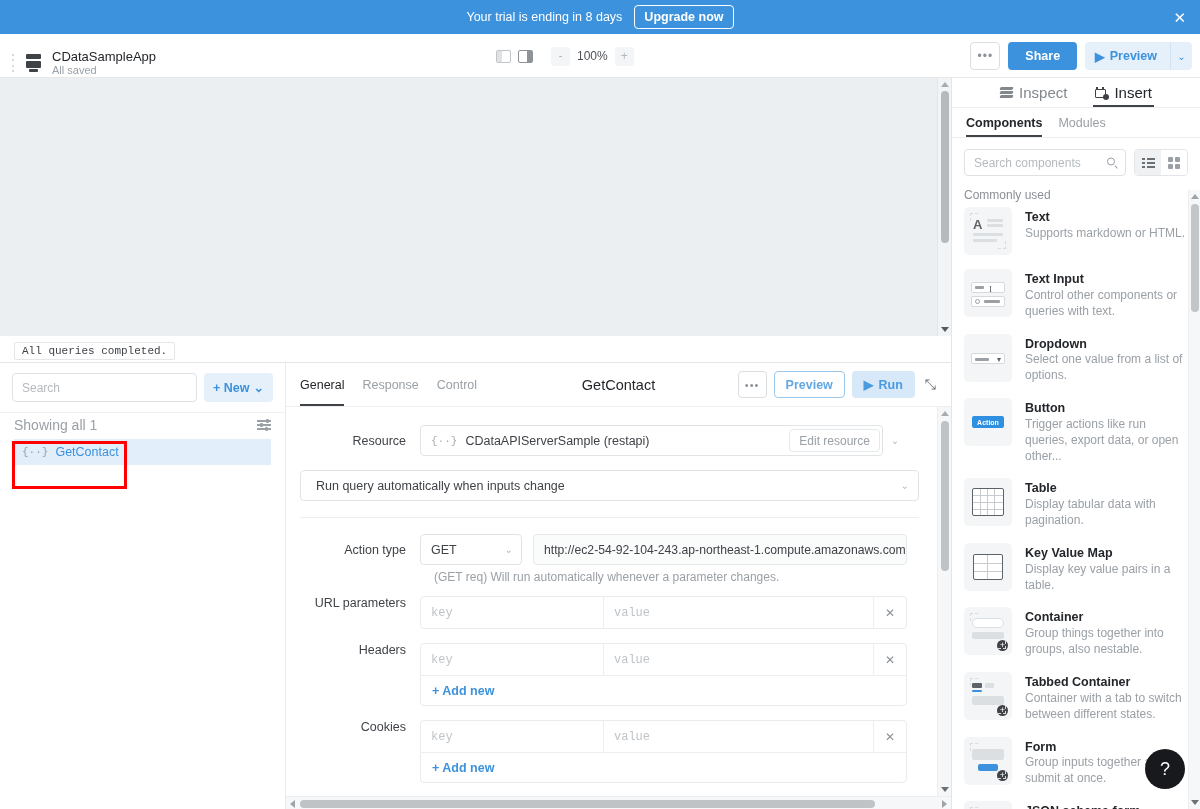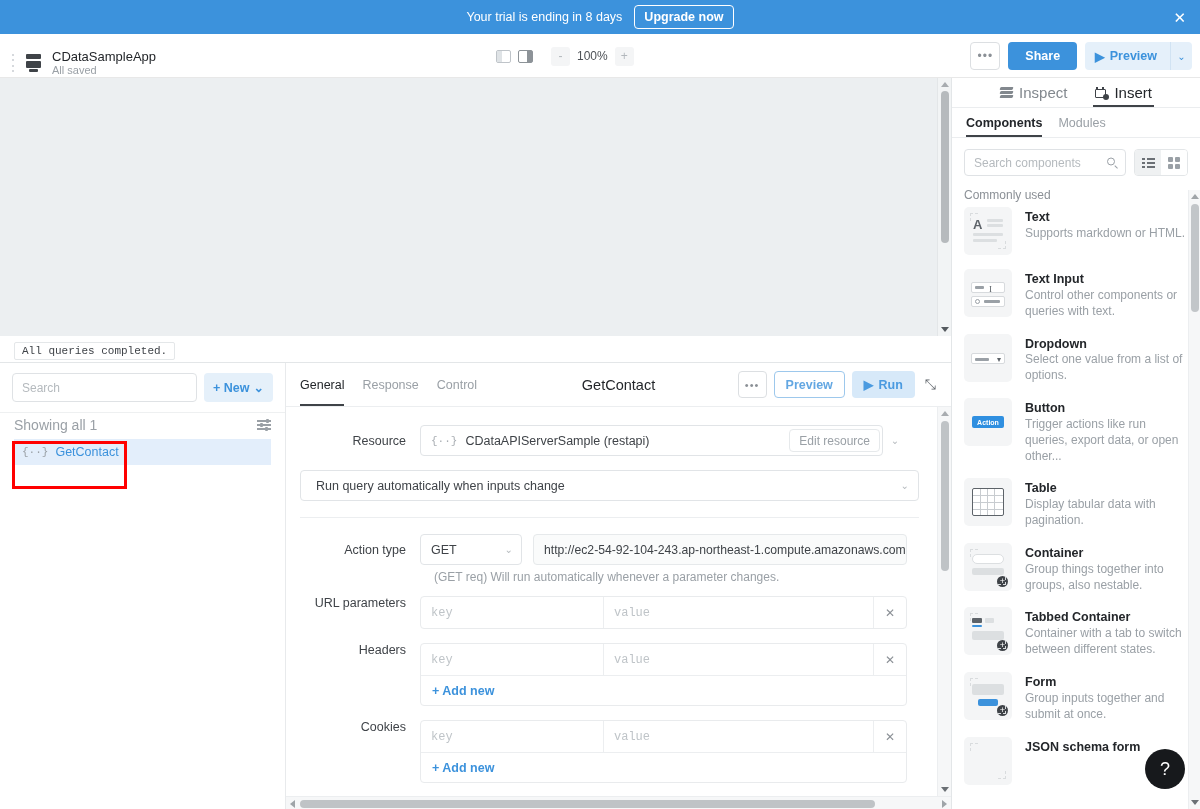--- a/index.html
+++ b/index.html
@@ -800,20 +800,33 @@
               <i style="top:0;left:14px;bottom:0;width:1px;"></i>
               <i style="top:0;left:21px;bottom:0;width:1px;"></i>
             </span>
           </div>
           <div class="comp-text">
             <div class="comp-name">Table</div>
             <div class="comp-desc">Display tabular data with pagination.</div>
           </div>
         </div>
 
+        <div class="comp-item">
+          <div class="comp-thumb">
+            <span class="th-kvmap">
+              <i style="left:0;top:8px;right:0;height:1px;"></i>
+              <i style="left:0;top:16px;right:0;height:1px;"></i>
+              <i style="top:0;left:13px;bottom:0;width:1px;"></i>
+            </span>
+          </div>
+          <div class="comp-text">
+            <div class="comp-name">Key Value Map</div>
+            <div class="comp-desc">Display key value pairs in a table.</div>
+          </div>
+        </div>
 
         <div class="comp-item">
           <div class="comp-thumb th-corners">
             <span class="th-round"></span>
             <span class="th-grey" style="left:8px;top:25px;width:32px;height:7px;"></span>
             <span class="th-plus">+</span>
           </div>
           <div class="comp-text">
             <div class="comp-name">Container</div>
             <div class="comp-desc">Group things together into groups, also nestable.</div>

